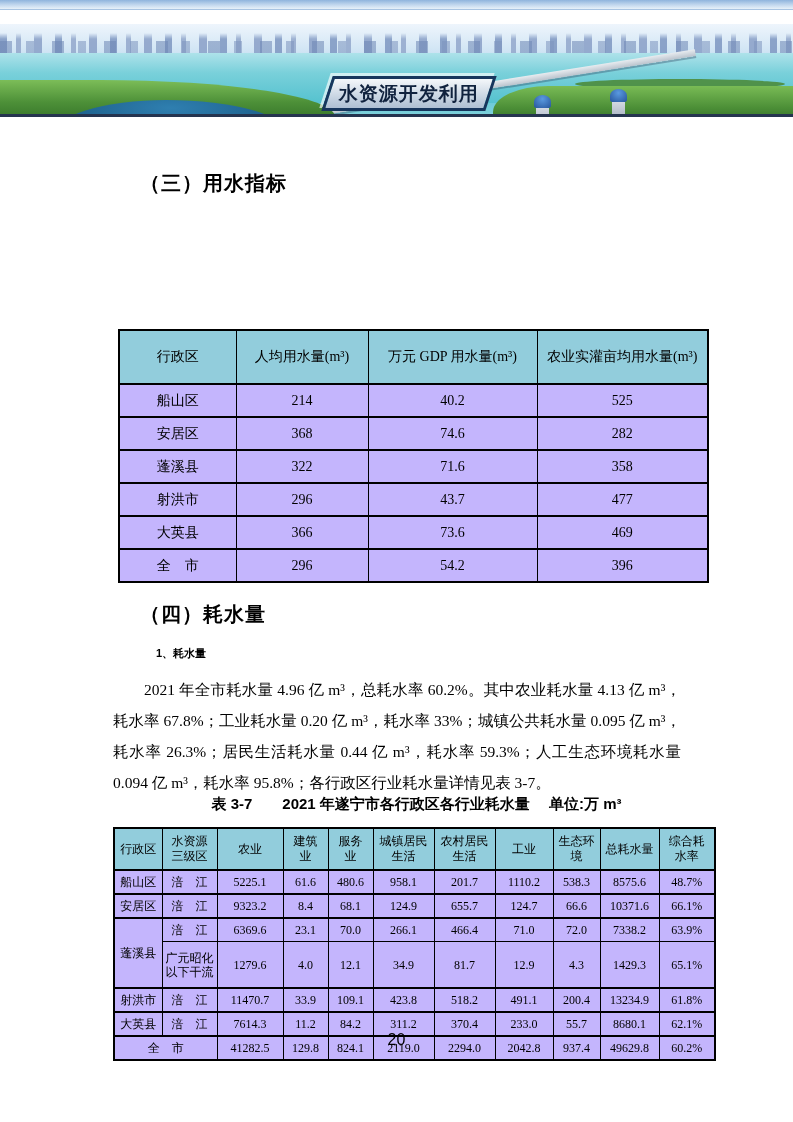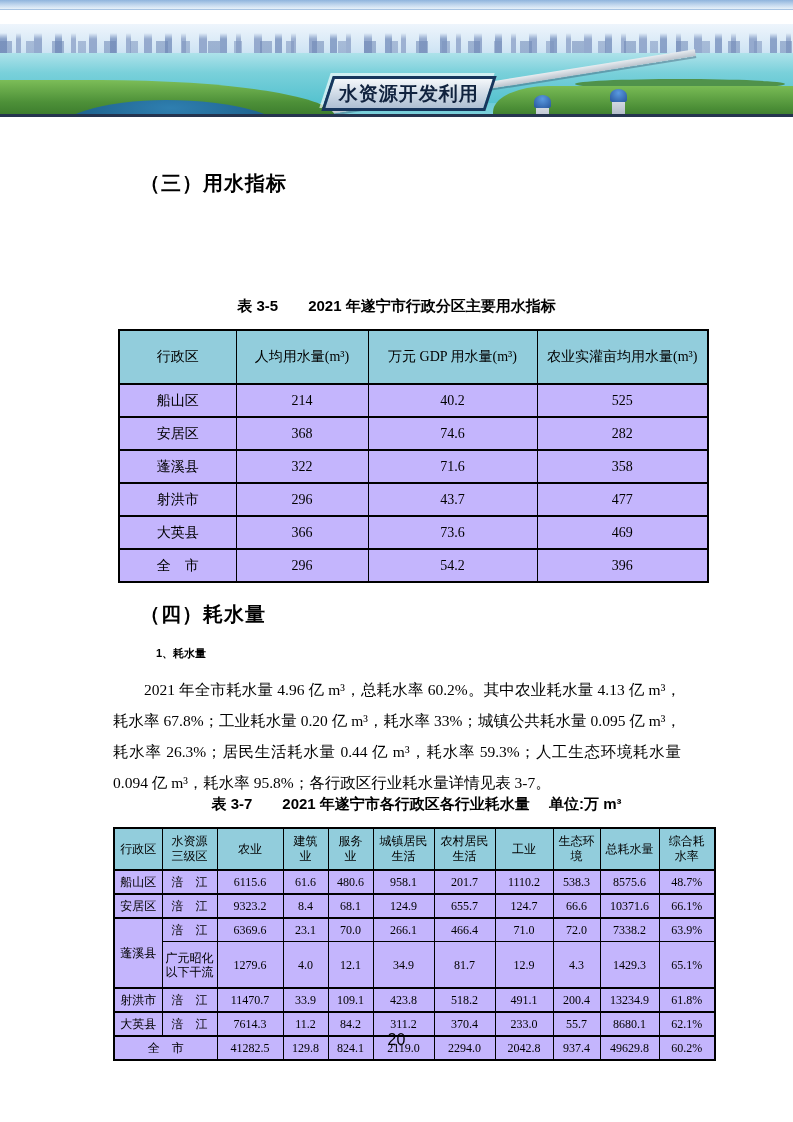--- a/index.html
+++ b/index.html
@@ -91,21 +91,20 @@
     <div class="tower t1"></div>
     <div class="tower t2"></div>
     <div class="banner">
       <span>水资源开发利用</span>
     </div>
     <div class="photo-line"></div>
   </div>
 
   <div class="h-sec" id="sec3-title">（三）用水指标</div>
 
-  <div class="tbl-caption" id="caption35">表 3-5　　2021 年遂宁市行政分区主要用水指标</div>
   <table id="table35">
     <colgroup>
         <col style="width: 117px;">
         <col style="width: 132px;">
         <col style="width: 169px;">
         <col style="width: 171px;">
       </colgroup>
     <thead>
         <tr>
           <th>行政区</th>
@@ -185,21 +184,21 @@
           <th>工业</th>
           <th>生态环境</th>
           <th>总耗水量</th>
           <th>综合耗水率</th>
         </tr>
       </thead>
     <tbody>
         <tr>
           <td>船山区</td>
           <td>涪　江</td>
-          <td>6115.6</td>
+          <td>5225.1</td>
           <td>61.6</td>
           <td>480.6</td>
           <td>958.1</td>
           <td>201.7</td>
           <td>1110.2</td>
           <td>538.3</td>
           <td>8575.6</td>
           <td>48.7%</td>
         </tr>
         <tr>

